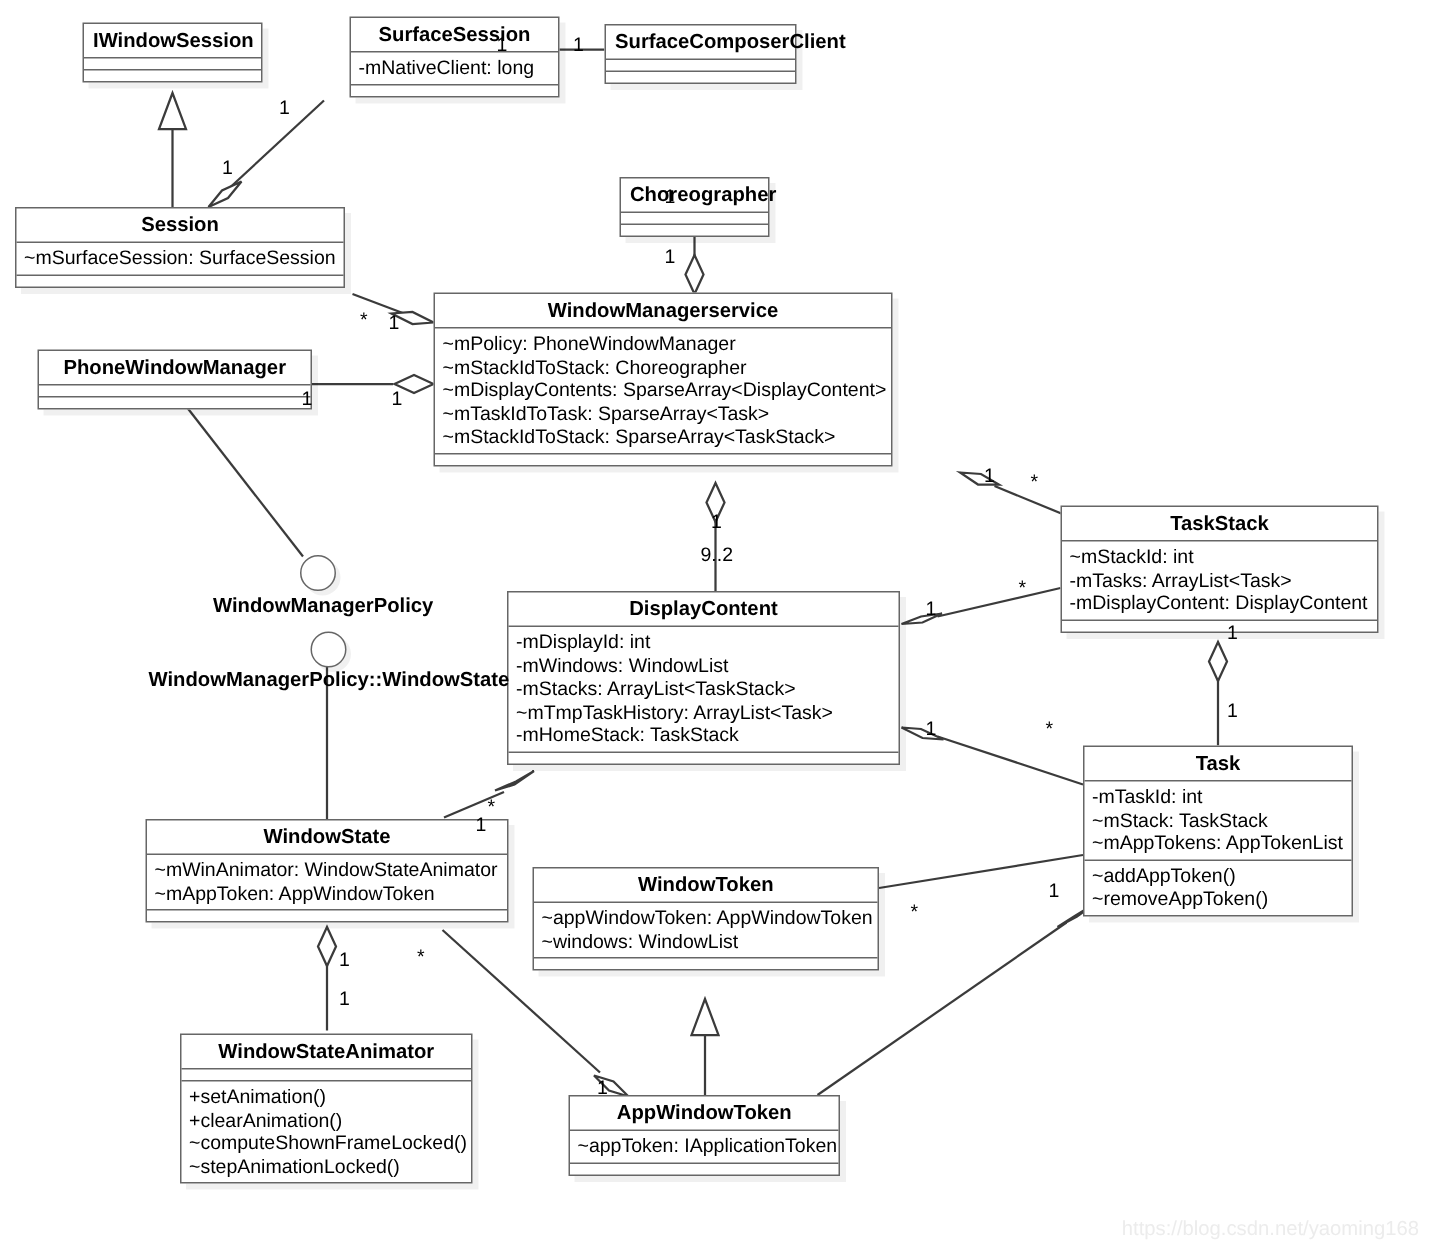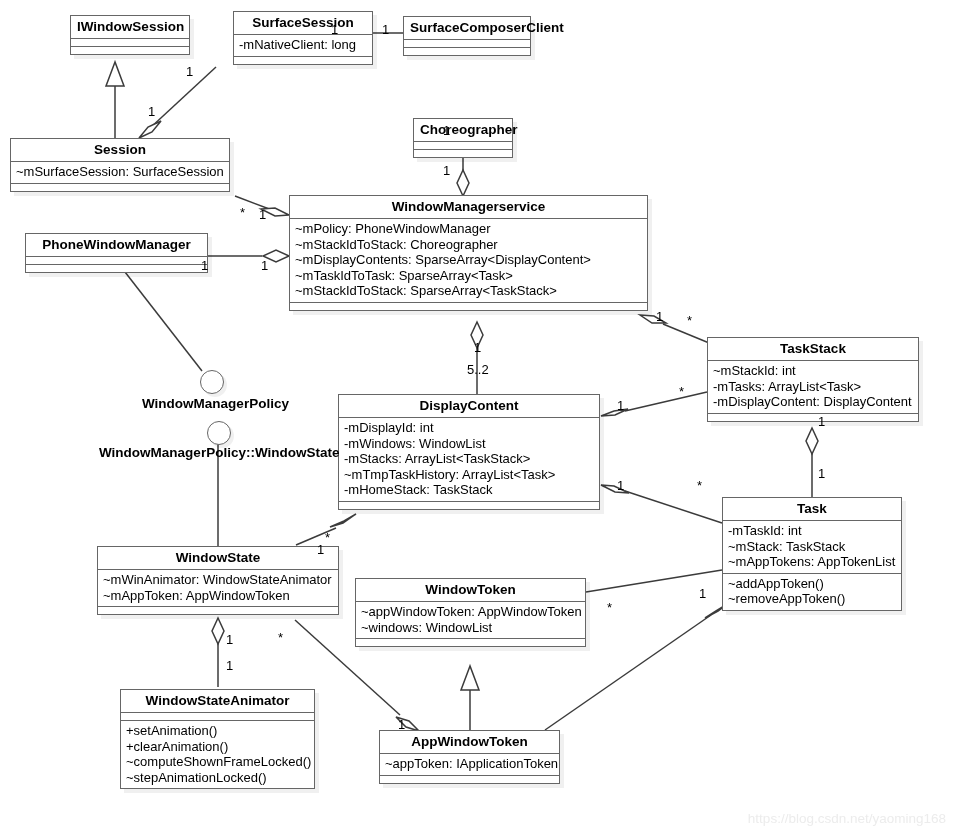--- a/index.html
+++ b/index.html
@@ -131,21 +131,21 @@
       <polygon points="470,666 461,690 479,690" fill="#ffffff" stroke="#3b3b3b" stroke-width="1.5"></polygon>
 
       <line x1="711" y1="615" x2="545" y2="730"></line>
       <polygon points="729,603 718,611 705,618 716,611" fill="#ffffff" stroke="#3b3b3b" stroke-width="1.5"></polygon>
 
       <line x1="722" y1="570" x2="586" y2="592"></line>
 
     </g>
   </svg>
 
-  <div class="uml-class" style="left:70px;  top:15px;  width:120px;">
+  <div class="uml-class" style="left:55px;  top:15px;  width:120px;">
     <div class="uml-title">IWindowSession</div>
     <div class="uml-compartment empty"></div>
     <div class="uml-compartment empty"></div>
   </div>
 
   <div class="uml-class" style="left:188px; top:11px;  width:140px;margin-left:45px;">
     <div class="uml-title">SurfaceSession</div>
     <div class="uml-compartment">
       <div class="row">-mNativeClient: long</div>
     </div>
@@ -171,21 +171,21 @@
     </div>
     <div class="uml-compartment empty"></div>
   </div>
 
   <div class="uml-class" style="left:25px;  top:233px; width:183px;">
     <div class="uml-title">PhoneWindowManager</div>
     <div class="uml-compartment empty"></div>
     <div class="uml-compartment empty"></div>
   </div>
 
-  <div class="uml-class" style="left:289px; top:195px; width:359px;">
+  <div class="uml-class" style="left:289px; top:195px; width:306px;">
     <div class="uml-title">WindowManagerservice</div>
     <div class="uml-compartment">
       <div class="row">~mPolicy: PhoneWindowManager</div>
       <div class="row">~mStackIdToStack: Choreographer</div>
       <div class="row">~mDisplayContents: SparseArray&lt;DisplayContent&gt;</div>
       <div class="row">~mTaskIdToTask: SparseArray&lt;Task&gt;</div>
       <div class="row">~mStackIdToStack: SparseArray&lt;TaskStack&gt;</div>
     </div>
     <div class="uml-compartment empty"></div>
   </div>
@@ -274,21 +274,21 @@
   <div class="mult" style="left:148px; top:104px;">1</div>
   <div class="mult" style="left:443px; top:123px;">1</div>
   <div class="mult" style="left:443px; top:163px;">1</div>
   <div class="mult" style="left:240px; top:205px;">*</div>
   <div class="mult" style="left:259px; top:207px;">1</div>
   <div class="mult" style="left:201px; top:258px;">1</div>
   <div class="mult" style="left:261px; top:258px;">1</div>
   <div class="mult" style="left:656px; top:309px;">1</div>
   <div class="mult" style="left:687px; top:313px;">*</div>
   <div class="mult" style="left:474px; top:340px;">1</div>
-  <div class="mult" style="left:467px; top:362px;">5..2</div>
+  <div class="mult" style="left:467px; top:362px;">9..2</div>
   <div class="mult" style="left:617px; top:398px;">1</div>
   <div class="mult" style="left:679px; top:384px;">*</div>
   <div class="mult" style="left:818px; top:414px;">1</div>
   <div class="mult" style="left:818px; top:466px;">1</div>
   <div class="mult" style="left:697px; top:478px;">*</div>
   <div class="mult" style="left:617px; top:478px;">1</div>
   <div class="mult" style="left:325px; top:530px;">*</div>
   <div class="mult" style="left:317px; top:542px;">1</div>
   <div class="mult" style="left:699px; top:586px;">1</div>
   <div class="mult" style="left:607px; top:600px;">*</div>

